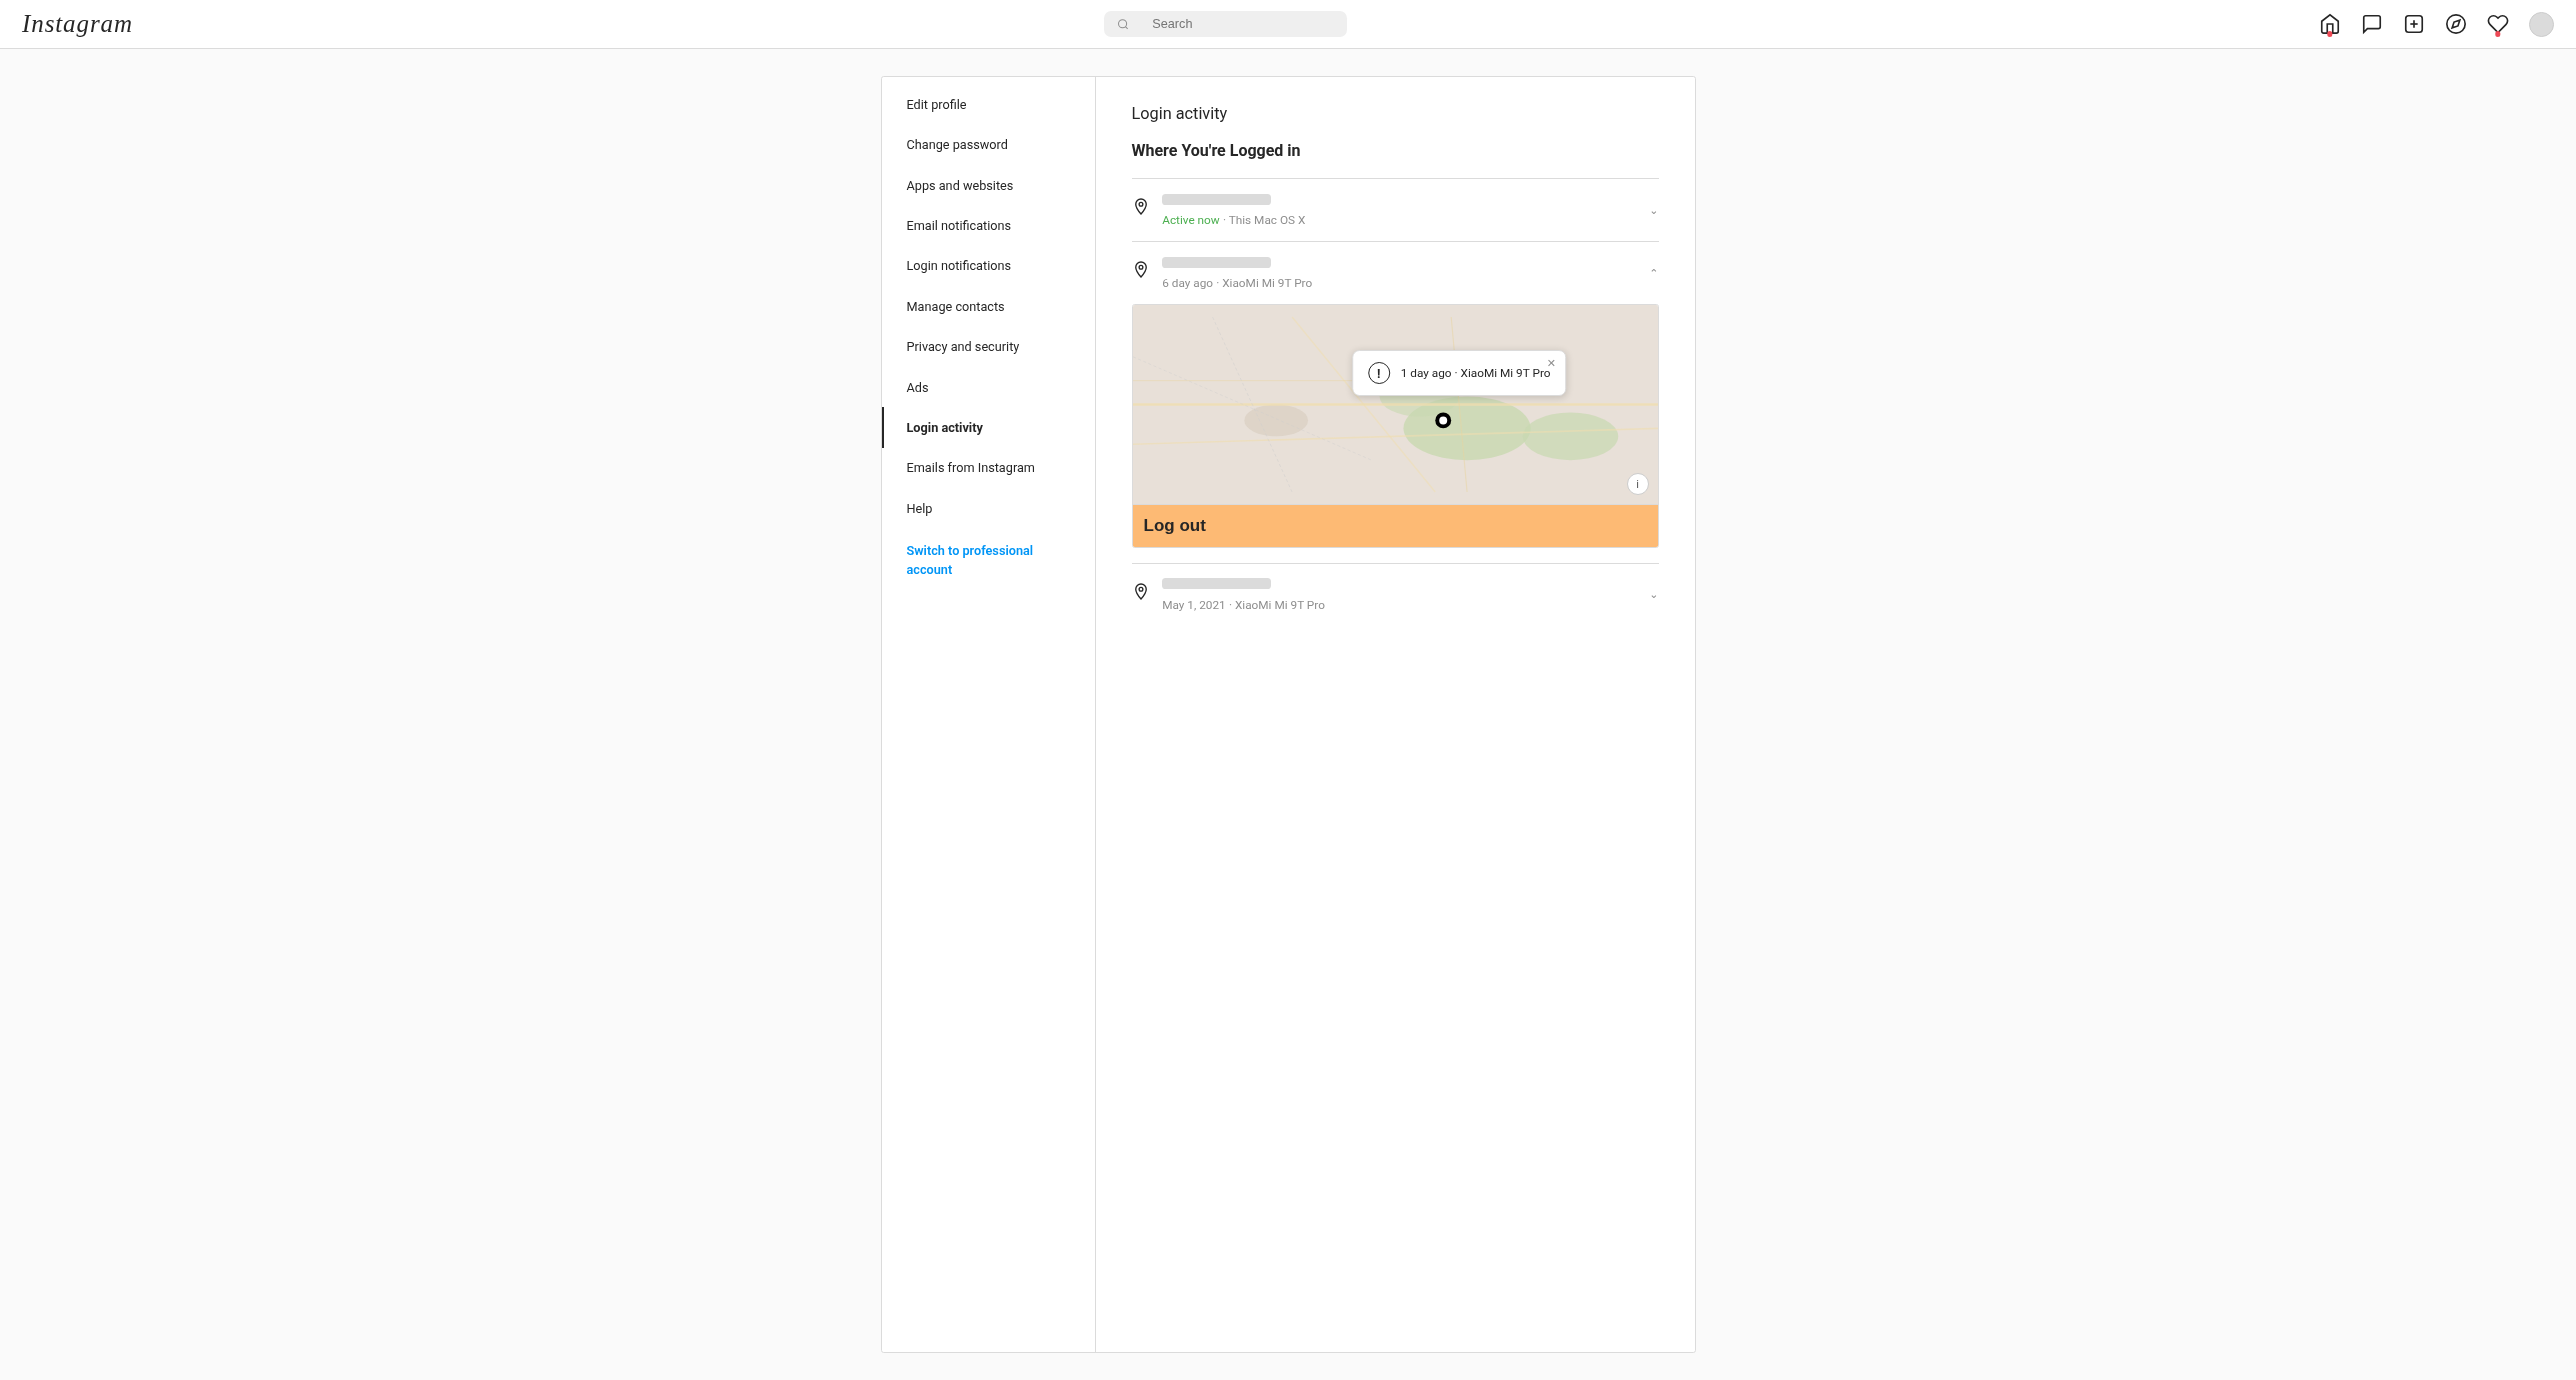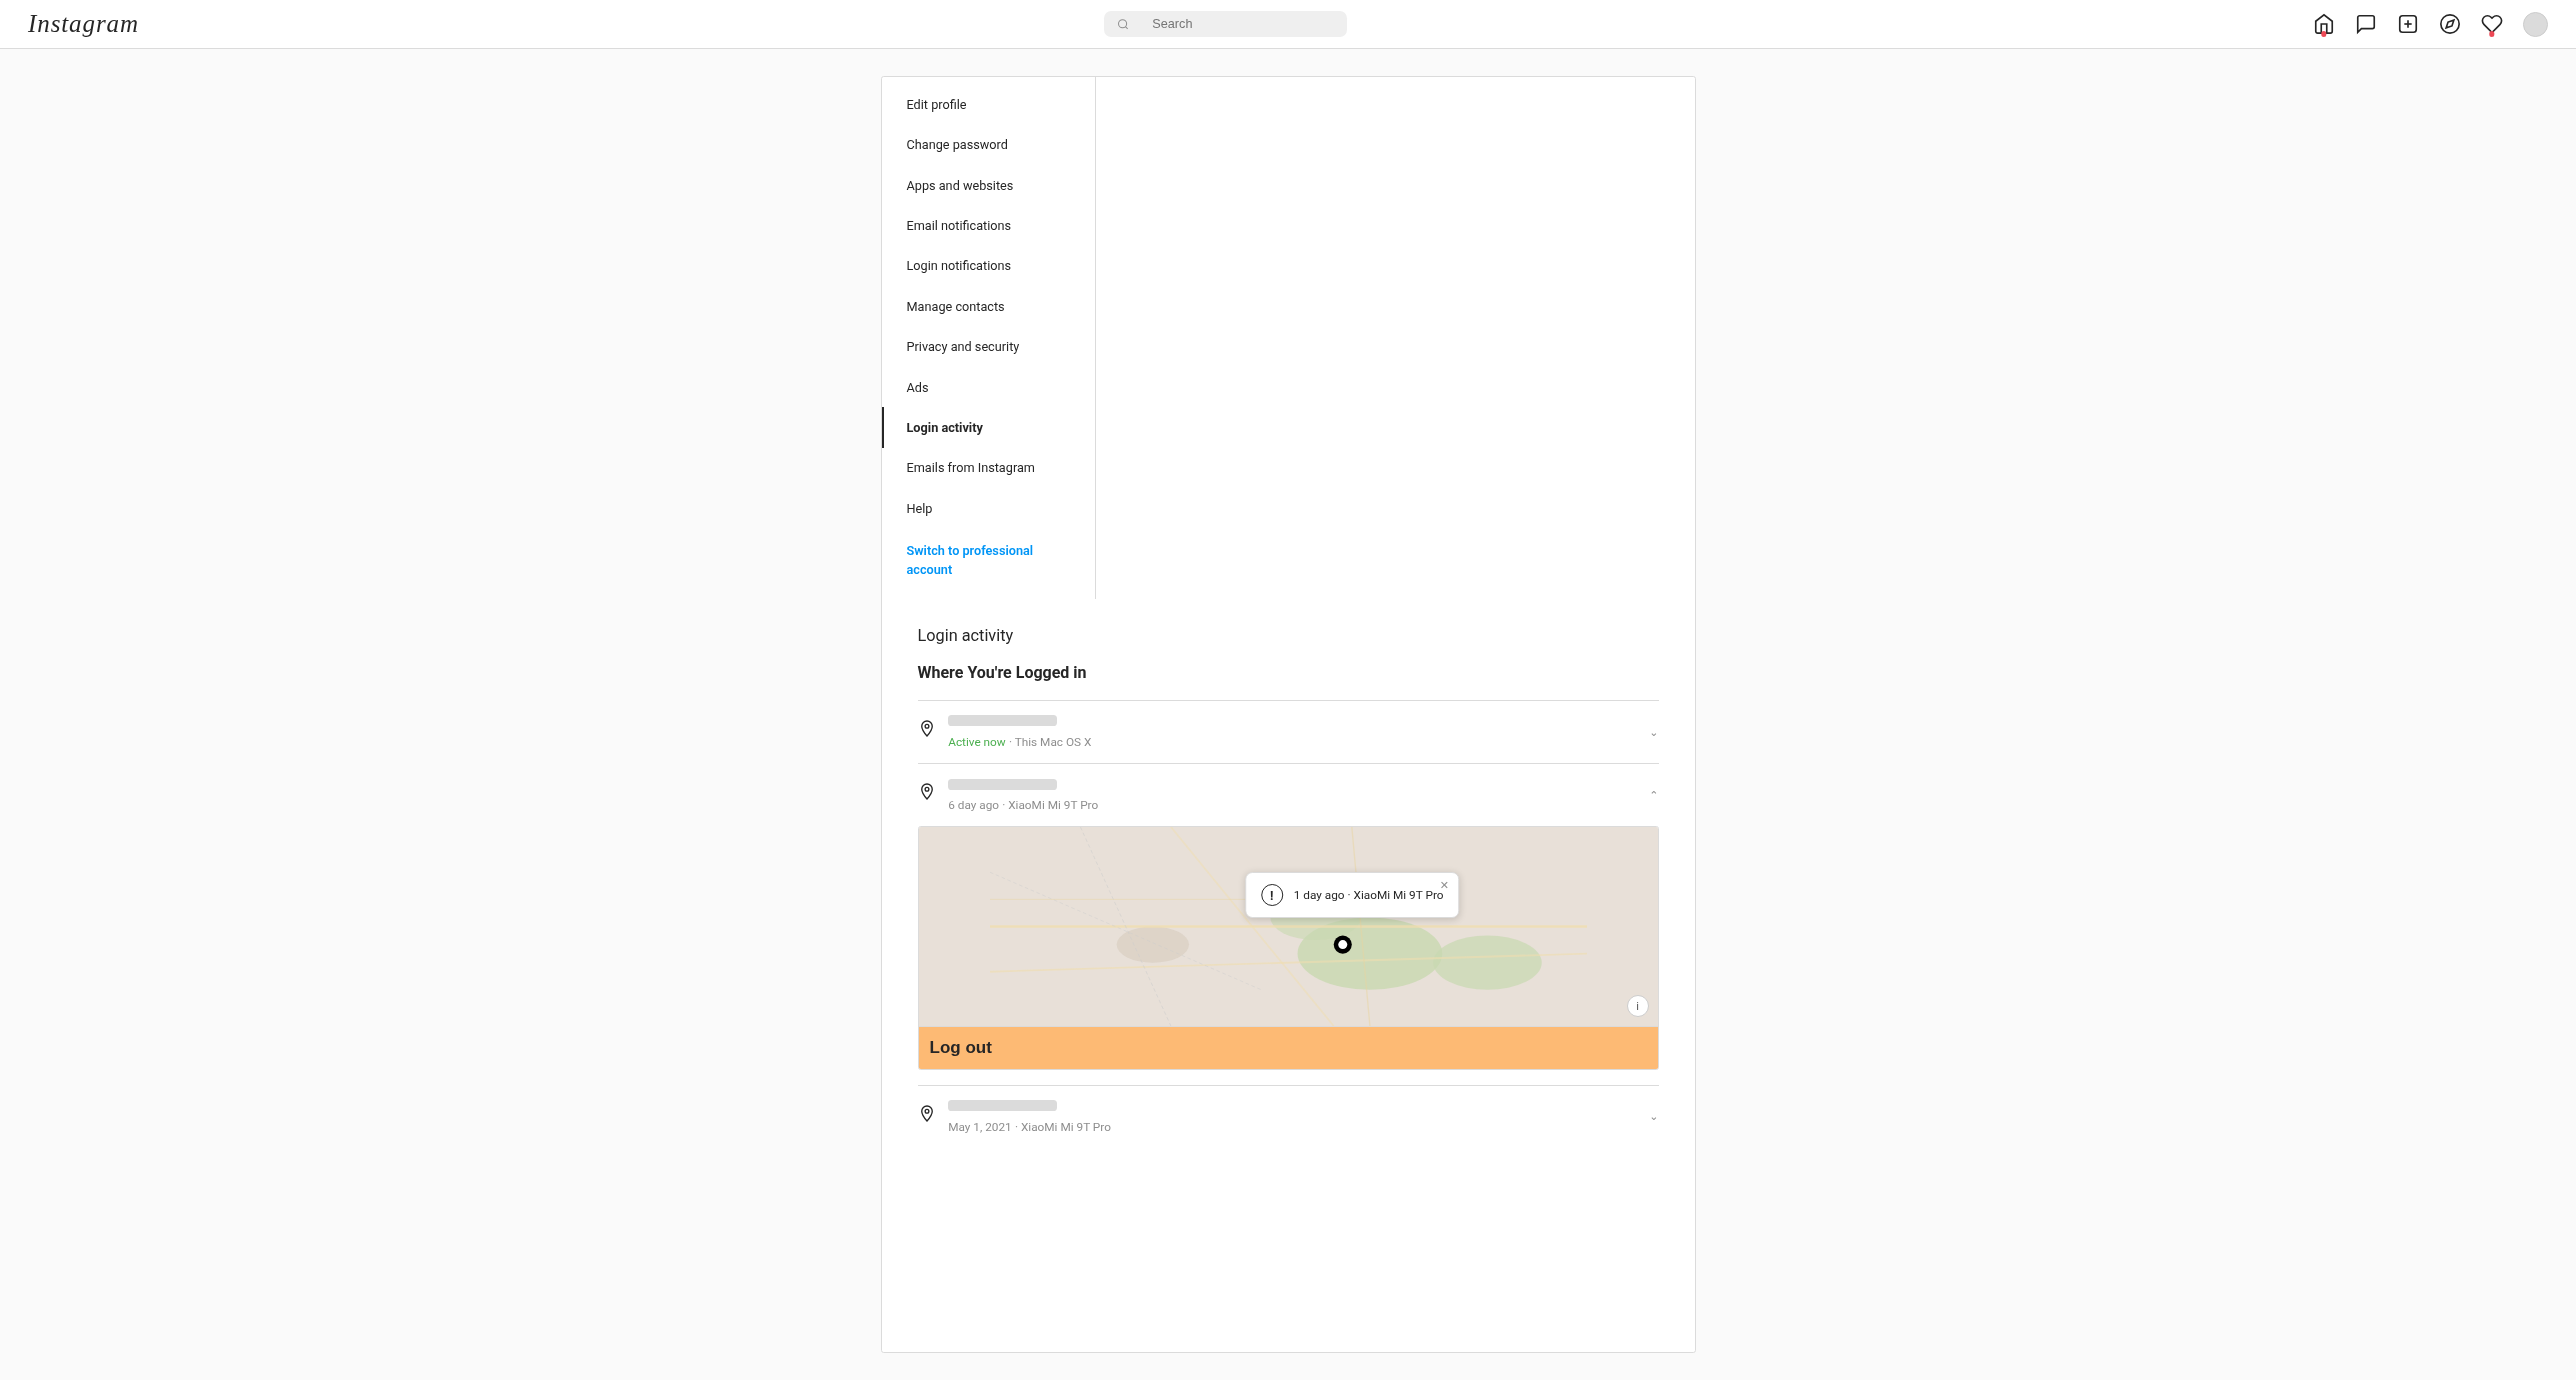--- a/index.html
+++ b/index.html
@@ -11,21 +11,21 @@
     }
 
     
     .header {
       background: #fff;
       border-bottom: 0.9px solid #dbdbdb;
       height: 49px;
       display: flex;
       align-items: center;
       justify-content: space-between;
-      padding: 0 28px;
+      padding: 0 22px;
       position: sticky;
       top: 0;
       z-index: 100;
     }
     .header-logo {
       font-family: 'Billabong', cursive;
       font-size: 25px;
       font-weight: 400;
       letter-spacing: 0.9px;
       font-style: italic;
@@ -86,21 +86,20 @@
       padding: 27px 18px;
       min-height: calc(100vh - 49px);
     }
     .settings-container {
       display: flex;
       background: #fff;
       border: 0.9px solid #dbdbdb;
       border-radius: 2.7px;
       width: 815px;
       min-height: 543px;
-      flex-direction: column;
     }
 
     
     .sidebar {
       width: 214px;
       border-right: 0.9px solid #dbdbdb;
       padding: 7.2px 0;
       flex-shrink: 0;
     }
     .sidebar-item {

